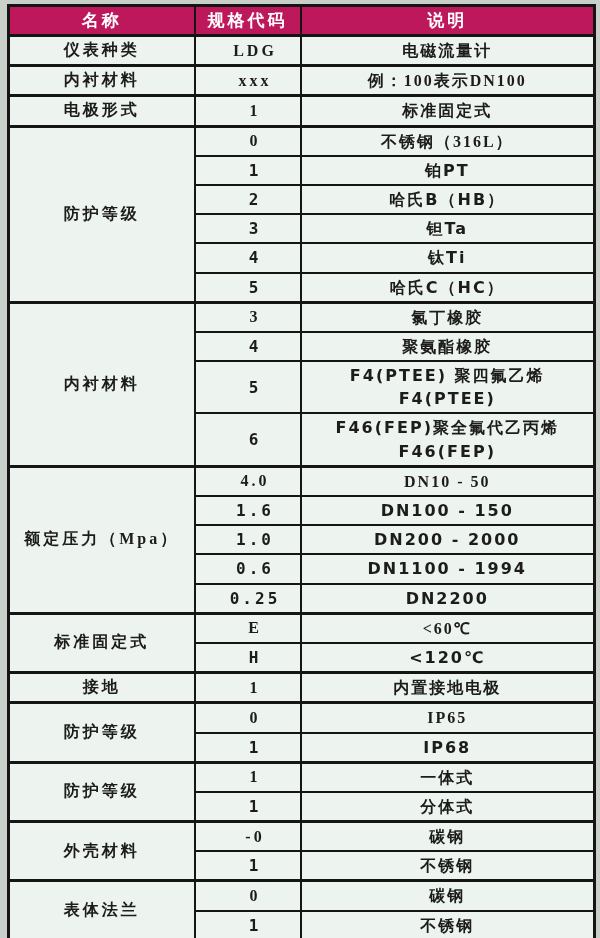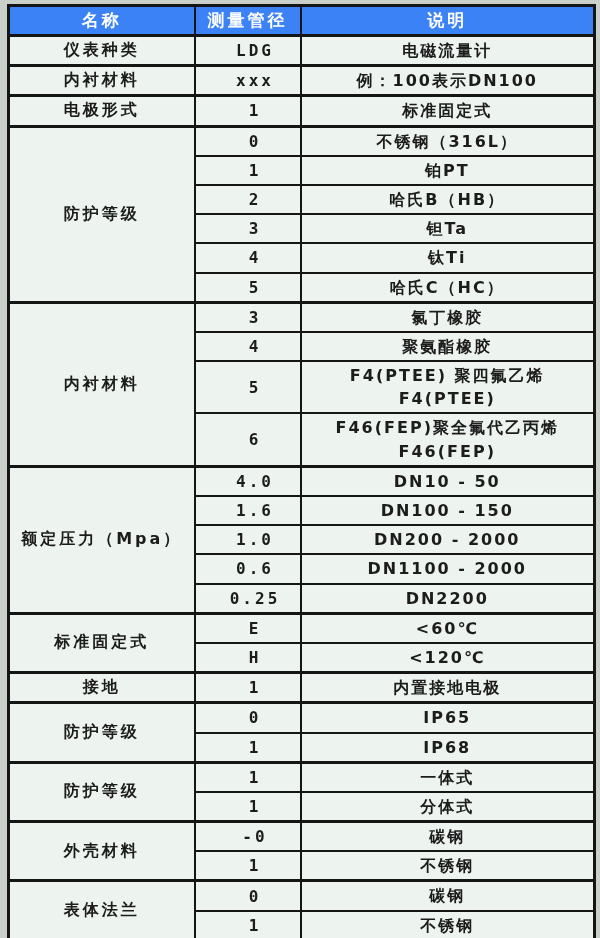--- a/index.html
+++ b/index.html
@@ -17,40 +17,40 @@
     table-layout: fixed;
   }
   table.spec-table, table.spec-table th, table.spec-table td {
     border: 2px solid #151515;
   }
   table.spec-table { border-width: 3px; }
   col.c-name { width: 186px; }
   col.c-code { width: 106px; }
   col.c-desc { width: 294px; }
   th {
-    background: #3b82f6;
+    background: #be185d;
     color: #ffffff;
     font-size: 17px;
     font-weight: bold;
     letter-spacing: 3px;
     height: 30px;
     border-bottom-width: 3px !important;
     text-align: center;
   }
   td {
     text-align: center;
     vertical-align: middle;
     color: #1c1c1c;
     font-weight: bold;
     font-size: 16px;
     border-top-width: 1px;
     border-bottom-width: 1px;
     padding: 2px 4px;
   }
-  tr.group-start td { border-top-width: 3px; }
+  tr.group-start td { border-top-width: 3px; font-family: Liberation Serif, serif; }
   td.name-cell { letter-spacing: 3px; font-size: 16px; }
   td.code-cell {
     font-family: "DejaVu Sans Mono", "Liberation Mono", monospace;
     letter-spacing: 3px;
     padding-left: 19px;
   }
   td.desc-cell {
     letter-spacing: 2px;
     white-space: pre-line;
     line-height: 1.45;
@@ -62,21 +62,21 @@
 
 <table class="spec-table">
   <colgroup>
     <col class="c-name">
     <col class="c-code">
     <col class="c-desc">
   </colgroup>
   <thead>
     <tr>
       <th>名称</th>
-      <th>测量管径</th>
+      <th>规格代码</th>
       <th>说明</th>
     </tr>
   </thead>
   <tbody id="table-body">
       <tr class="group-start">
         <td class="name-cell" rowspan="1">仪表种类</td>
         <td class="code-cell">LDG</td>
         <td class="desc-cell">电磁流量计</td>
       </tr>
       <tr class="group-start">
@@ -139,21 +139,21 @@
       <tr class="sub-row">
         <td class="code-cell">1.6</td>
         <td class="desc-cell">DN100 - 150</td>
       </tr>
       <tr class="sub-row">
         <td class="code-cell">1.0</td>
         <td class="desc-cell">DN200 - 2000</td>
       </tr>
       <tr class="sub-row">
         <td class="code-cell">0.6</td>
-        <td class="desc-cell">DN1100 - 2000</td>
+        <td class="desc-cell">DN1100 - 1994</td>
       </tr>
       <tr class="sub-row">
         <td class="code-cell">0.25</td>
         <td class="desc-cell">DN2200</td>
       </tr>
       <tr class="group-start">
         <td class="name-cell" rowspan="2">标准固定式</td>
         <td class="code-cell">E</td>
         <td class="desc-cell">&lt;60℃</td>
       </tr>

